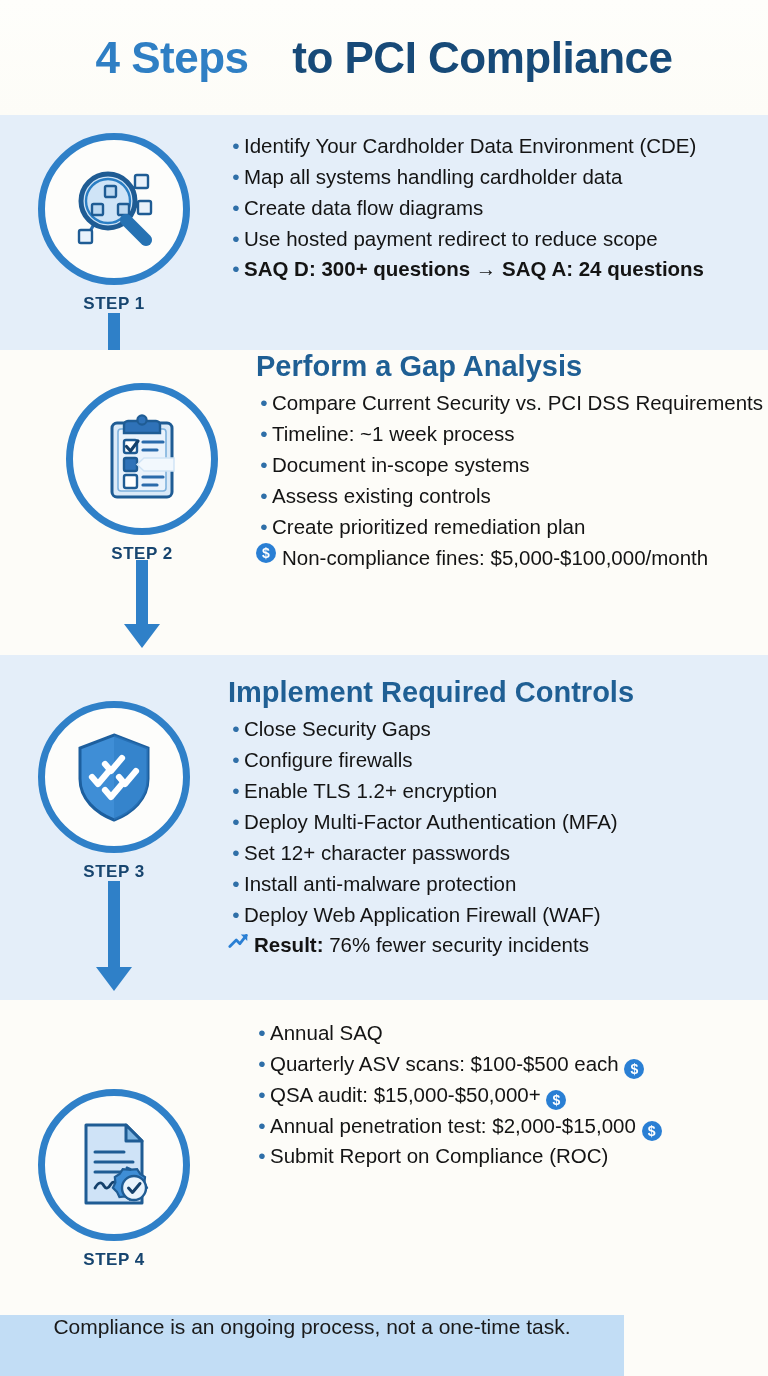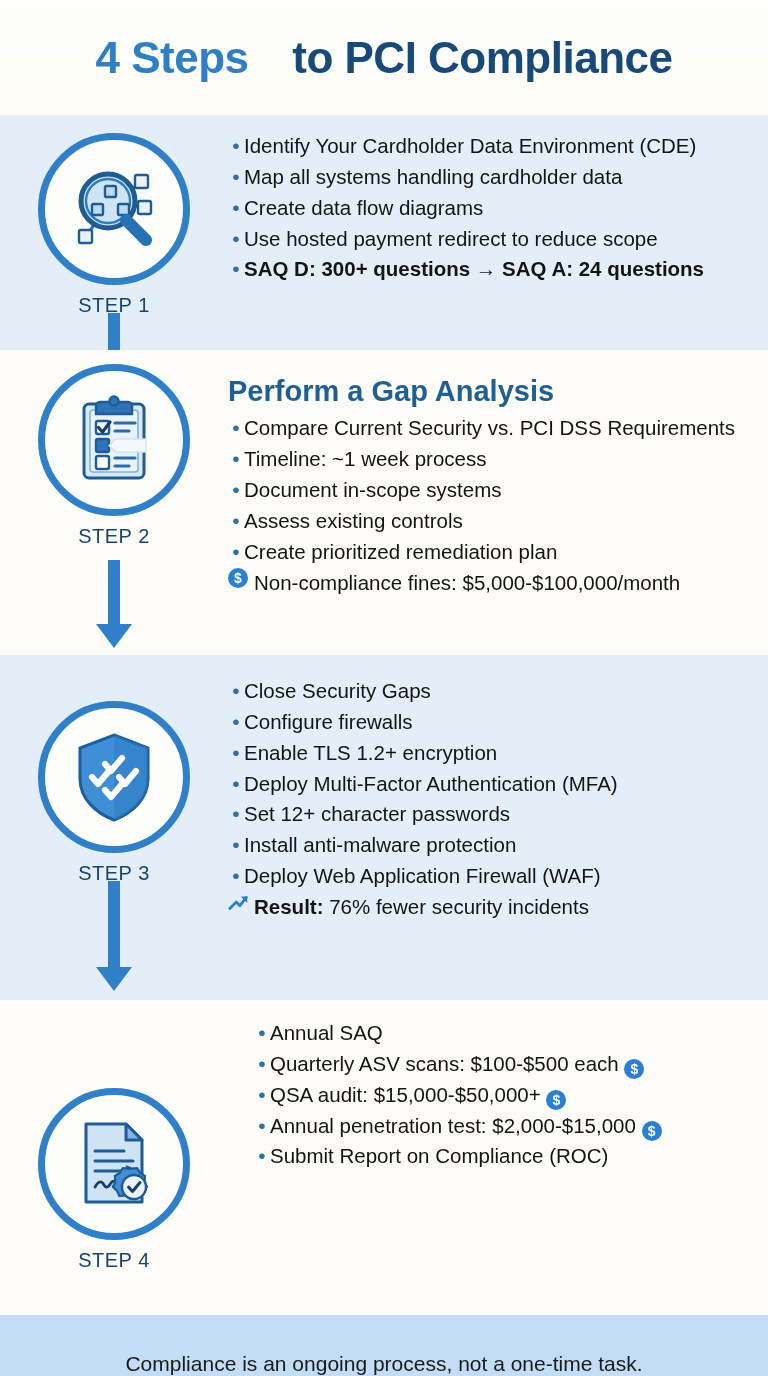--- a/index.html
+++ b/index.html
@@ -40,21 +40,21 @@
   
   .icon-circle {
     width: 152px; height: 152px; border-radius: 50%;
     border: 7px solid #2f80c8;
     background: #fdfdfb;
     display: flex; align-items: center; justify-content: center;
     position: relative;
   }
   .step-label {
     margin-top: 9px;
-    font-size: 20px; font-weight: normal; color: #17456f;
+    font-size: 17px; font-weight: bold; color: #17456f;
     letter-spacing: 0.5px;
   }
   .connector {
     position: absolute; left: 50%; transform: translateX(-50%);
     width: 12px;
   }
   .connector .shaft { width: 12px; background: #2f80c8; }
   .connector .head {
     width: 0; height: 0; margin-left: -12px;
     border-left: 18px solid transparent;
@@ -97,23 +97,23 @@
     font-size: 14px; font-weight: bold; line-height: 1;
     vertical-align: -3px;
     flex: 0 0 auto;
   }
   li .marker-slot { flex: 0 0 auto; width: 26px; display: flex; align-items: center; }
   .trend-icon { flex: 0 0 auto; width: 22px; height: 20px; }
 
   
   .footer {
     position: absolute; left: 0; bottom: 0;
-    width: 768px; height: 61px;
+    width: 624px; height: 61px;
     background: #c2ddf5;
-    display: flex; align-items: flex-end; justify-content: center;
+    display: flex; align-items: flex-start; justify-content: center;
   }
   .footer-text { font-size: 21px; color: #1a1a1a; }
 </style>
 </head>
 <body>
 
 <div class="page">
 
   <div class="title-bar">
     <div class="title">
@@ -173,21 +173,21 @@
           </li>
         <li class="bold">
             <span class="bullet-dot">•</span>
             <span class="li-text">SAQ D: 300+ questions → SAQ A: 24 questions</span>
           </li>
       </ul>
     </div>
   </div>
 
   <div class="band plain" style="height:305px;">
-    <div class="band-left" style="padding-top:14px;">
+    <div class="band-left" style="padding-top:33px;margin-left:28px;">
       <div class="icon-circle">
         <svg width="100" height="100" viewBox="0 0 100 100">
           <rect x="20" y="14" width="60" height="74" rx="5" fill="#dbeaf8" stroke="#1f5c94" stroke-width="3"></rect>
           <rect x="26" y="20" width="48" height="62" rx="3" fill="#eaf3fc" stroke="#7fb2dd" stroke-width="1.6"></rect>
           <path d="M36 12 h28 a4 4 0 0 1 4 4 v8 h-36 v-8 a4 4 0 0 1 4 -4 z" fill="#2f72b8" stroke="#1f5c94" stroke-width="2.4"></path>
           <circle cx="50" cy="11" r="4.6" fill="#2f72b8" stroke="#1f5c94" stroke-width="2.2"></circle>
           <rect x="32" y="31" width="13" height="13" rx="2" fill="#ffffff" stroke="#1f5c94" stroke-width="2.4"></rect>
           <path d="M34.5 37.5 l4 4.5 l7.5 -10" fill="none" stroke="#14406b" stroke-width="3.2" stroke-linecap="round" stroke-linejoin="round"></path>
           <rect x="32" y="49" width="13" height="13" rx="2" fill="#2f72b8" stroke="#1f5c94" stroke-width="2.4"></rect>
           <rect x="32" y="66" width="13" height="13" rx="2" fill="#ffffff" stroke="#1f5c94" stroke-width="2.4"></rect>
@@ -199,21 +199,21 @@
           </g>
           <path d="M52 49 h30 v13 h-30 l-7 -6.5 z" fill="#f2f8fd" stroke="#cfe3f5" stroke-width="1.4"></path>
         </svg>
       </div>
       <div class="step-label">STEP 2</div>
       <div class="connector" style="top:210px;height:88px;">
         <div class="shaft" style="height:64px;"></div>
         <div class="head"></div>
       </div>
     </div>
-    <div class="band-right" style="padding-top:25px;">
+    <div class="band-right" style="">
       <div class="sec-title">Perform a Gap Analysis</div>
       <ul class="bullets">
         <li>
             <span class="bullet-dot">•</span>
             <span class="li-text">Compare Current Security vs. PCI DSS Requirements</span>
           </li>
         <li>
             <span class="bullet-dot">•</span>
             <span class="li-text">Timeline: ~1 week process</span>
           </li>
@@ -253,20 +253,21 @@
           </g>
         </svg>
       </div>
       <div class="step-label">STEP 3</div>
       <div class="connector" style="top:226px;height:110px;">
         <div class="shaft" style="height:86px;"></div>
         <div class="head"></div>
       </div>
     </div>
     <div class="band-right" style="padding-top:21px;">
+      <div class="sec-title">Implement Required Controls</div>
       <ul class="bullets">
         <li>
             <span class="bullet-dot">•</span>
             <span class="li-text">Close Security Gaps</span>
           </li>
         <li>
             <span class="bullet-dot">•</span>
             <span class="li-text">Configure firewalls</span>
           </li>
         <li>

